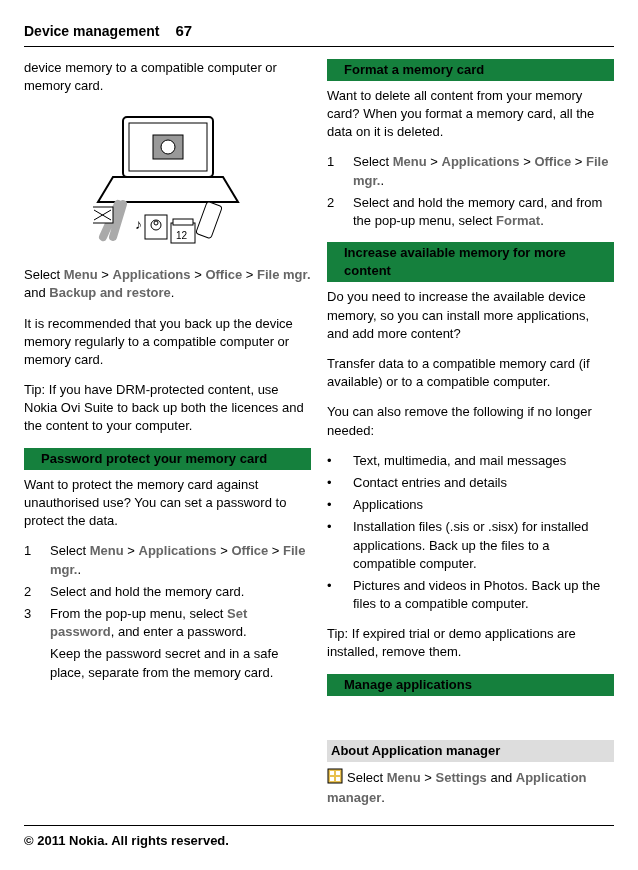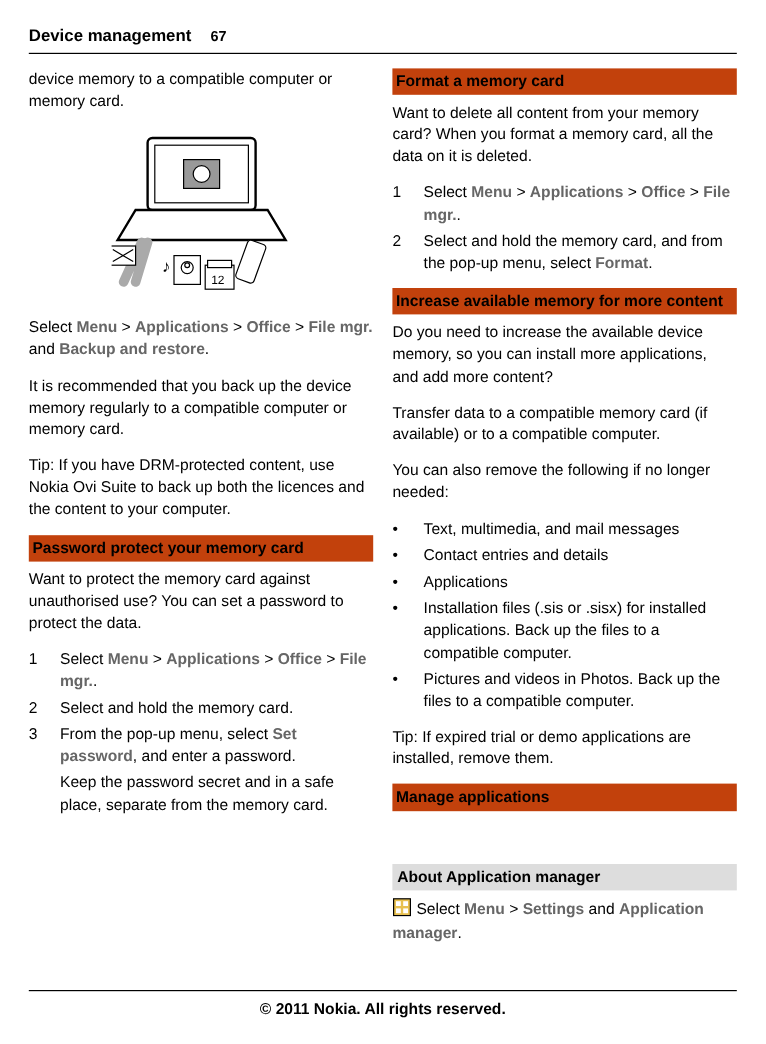--- a/index.html
+++ b/index.html
@@ -1,35 +1,35 @@
 <!DOCTYPE html>
 <html><head>
 <meta charset="utf-8">
 <style>
 * { margin: 0; padding: 0; box-sizing: border-box; }
 body { font-family: Arial, sans-serif; font-size: 13px; line-height: 1.4; width: 638px; height: 870px; position: relative; padding: 20px 24px; }
 .header { display: flex; align-items: baseline; gap: 16px; margin-bottom: 12px; border-bottom: 1px solid #000; padding-bottom: 4px; }
 .header-title { font-weight: bold; font-size: 14px; }
-.page-num { font-weight: bold; font-size: 12px; }
+.page-num { font-weight: bold; font-size: 15px; }
 .columns { display: flex; gap: 16px; }
 .col { flex: 1; }
 .para { margin-bottom: 12px; }
 .bold { font-weight: normal; }
 .gray-bold { font-weight: bold; color: #666; text-align: center; }
-.section-head { background: #c2410c; font-weight: bold; padding: 2px 3px; margin-bottom: 6px; }
+.section-head { background: #15803d; font-weight: bold; padding: 2px 17px; margin-bottom: 6px; }
 .section-sub { background: #ddd; font-weight: bold; padding: 2px 4px; margin-bottom: 6px; margin-top: 44px; }
 .list { margin-bottom: 12px; }
 .list-item { display: flex; gap: 12px; margin-bottom: 4px; }
 .list-num { min-width: 14px; }
 .list-bullet { min-width: 14px; }
 .list-body { flex: 1; }
 .list-sub { margin-left: 26px; margin-bottom: 10px; }
 .illustration { text-align: center; margin: 8px 0 14px; }
 .illustration svg { width: 150px; height: 140px; }
-.footer { position: absolute; bottom: 20px; left: 24px; right: 24px; border-top: 1px solid #000; padding-top: 6px; font-weight: bold; font-size: 13px; text-align: center; }
+.footer { position: absolute; bottom: 20px; left: 24px; right: 24px; border-top: 1px solid #000; padding-top: 6px; font-weight: bold; font-size: 13px; }
 .icon-inline { display: inline-block; vertical-align: middle; margin-right: 4px; }
 </style>
 </head>
 <body>
 
 <div class="header">
   <span class="header-title">Device management</span>
   <span class="page-num">67</span>
 </div>
 

